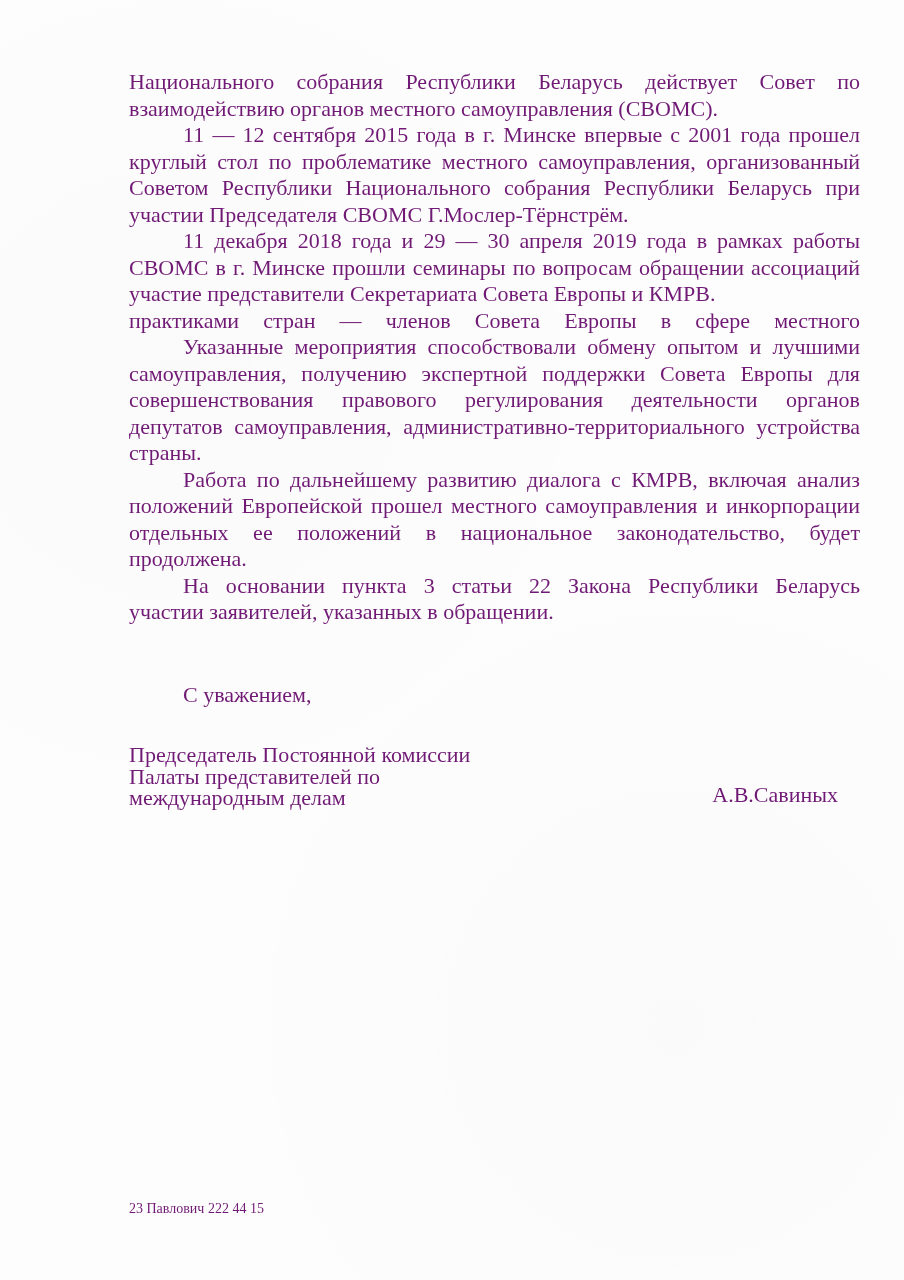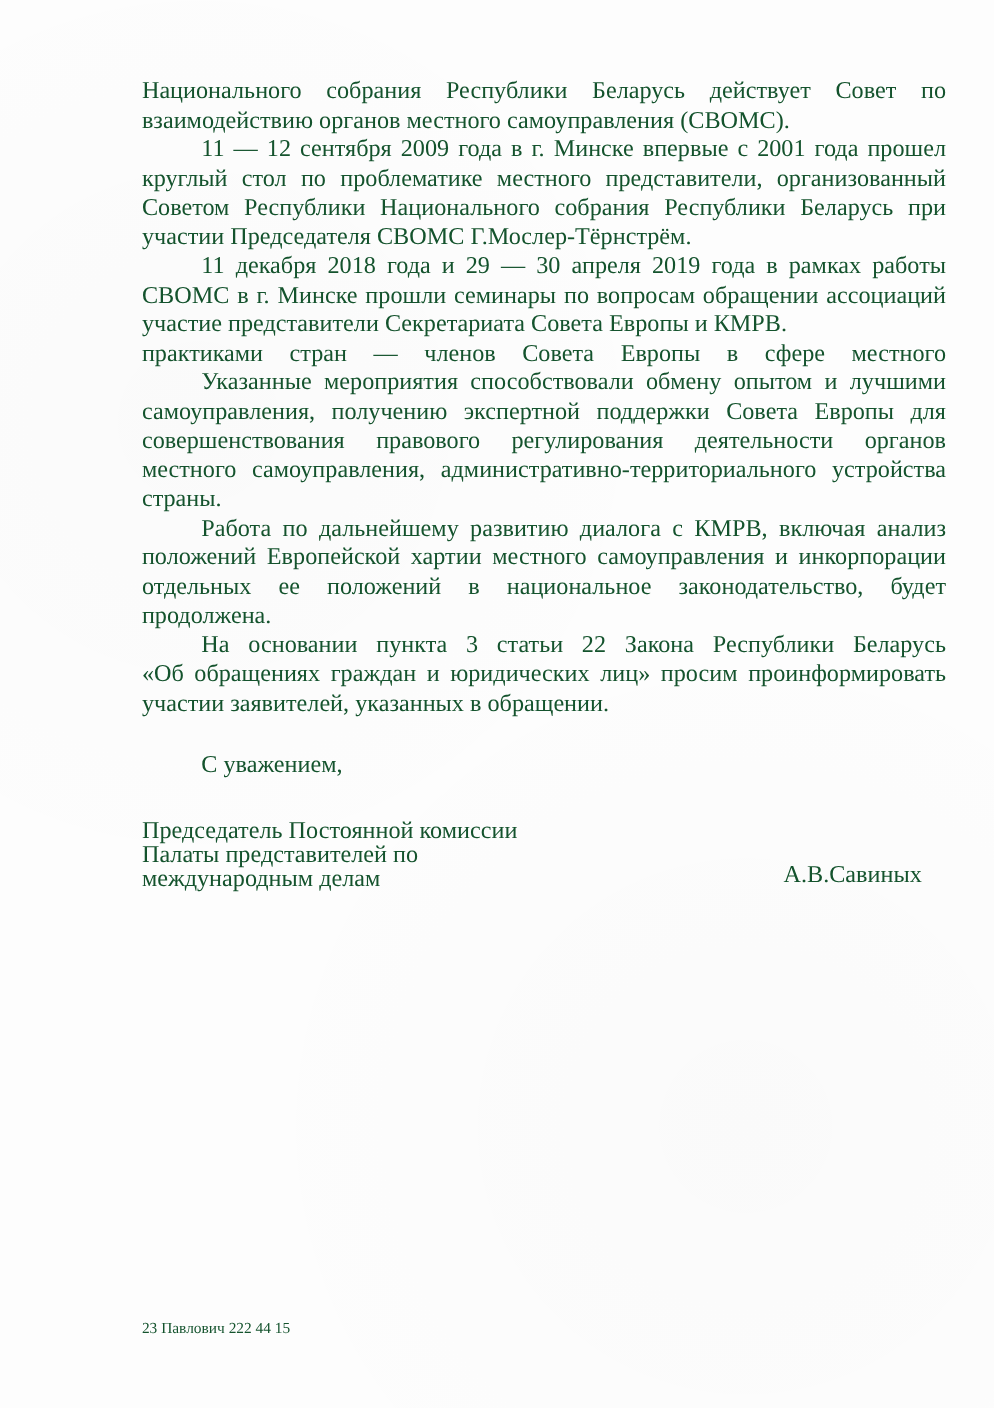--- a/index.html
+++ b/index.html
@@ -6,21 +6,21 @@
     margin: 0;
     padding: 0;
     background: #ffffff;
   }
   .page {
     position: relative;
     width: 904px;
     height: 1280px;
     background: #fdfdfd;
     font-family: "Liberation Serif", "DejaVu Serif", serif;
-    color: #14532d;
+    color: #701a75;
     overflow: hidden;
   }
   
   .page::before {
     content: "";
     position: absolute;
     inset: 0;
     background:
       radial-gradient(circle at 20% 30%, rgba(0,0,0,0.012), transparent 40%),
       radial-gradient(circle at 75% 80%, rgba(0,0,0,0.012), transparent 40%);
@@ -82,39 +82,38 @@
   }
 </style>
 </head>
 <body>
 
 <div class="page">
 
   <div class="body-block">
       <div class="line">Национального собрания Республики Беларусь действует Совет по</div>
       <div class="line para-end">взаимодействию органов местного самоуправления (СВОМС).</div>
-      <div class="line indent">11 — 12 сентября 2009 года в г. Минске впервые с 2001 года прошел</div>
-      <div class="line">круглый стол по проблематике местного представители, организованный</div>
+      <div class="line indent">11 — 12 сентября 2015 года в г. Минске впервые с 2001 года прошел</div>
+      <div class="line">круглый стол по проблематике местного самоуправления, организованный</div>
       <div class="line">Советом Республики Национального собрания Республики Беларусь при</div>
       <div class="line para-end">участии Председателя СВОМС Г.Мослер-Тёрнстрём.</div>
       <div class="line indent">11 декабря 2018 года и 29 — 30 апреля 2019 года в рамках работы</div>
       <div class="line">СВОМС в г. Минске прошли семинары по вопросам обращении ассоциаций</div>
       <div class="line para-end">участие представители Секретариата Совета Европы и КМРВ.</div>
       <div class="line">практиками стран — членов Совета Европы в сфере местного</div>
       <div class="line indent">Указанные мероприятия способствовали обмену опытом и лучшими</div>
       <div class="line">самоуправления, получению экспертной поддержки Совета Европы для</div>
       <div class="line">совершенствования правового регулирования деятельности органов</div>
-      <div class="line">местного самоуправления, административно-территориального устройства</div>
+      <div class="line">депутатов самоуправления, административно-территориального устройства</div>
       <div class="line para-end">страны.</div>
       <div class="line indent">Работа по дальнейшему развитию диалога с КМРВ, включая анализ</div>
-      <div class="line">положений Европейской хартии местного самоуправления и инкорпорации</div>
+      <div class="line">положений Европейской прошел местного самоуправления и инкорпорации</div>
       <div class="line">отдельных ее положений в национальное законодательство, будет</div>
       <div class="line para-end">продолжена.</div>
       <div class="line indent">На основании пункта 3 статьи 22 Закона Республики Беларусь</div>
-      <div class="line">«Об обращениях граждан и юридических лиц» просим проинформировать</div>
       <div class="line para-end">участии заявителей, указанных в обращении.</div>
     </div>
 
   <div class="closing">С уважением,</div>
 
   <div class="signature-block">
       <div class="line">Председатель Постоянной комиссии</div>
       <div class="line">Палаты представителей по</div>
       <div class="line">международным делам</div>
     </div>

